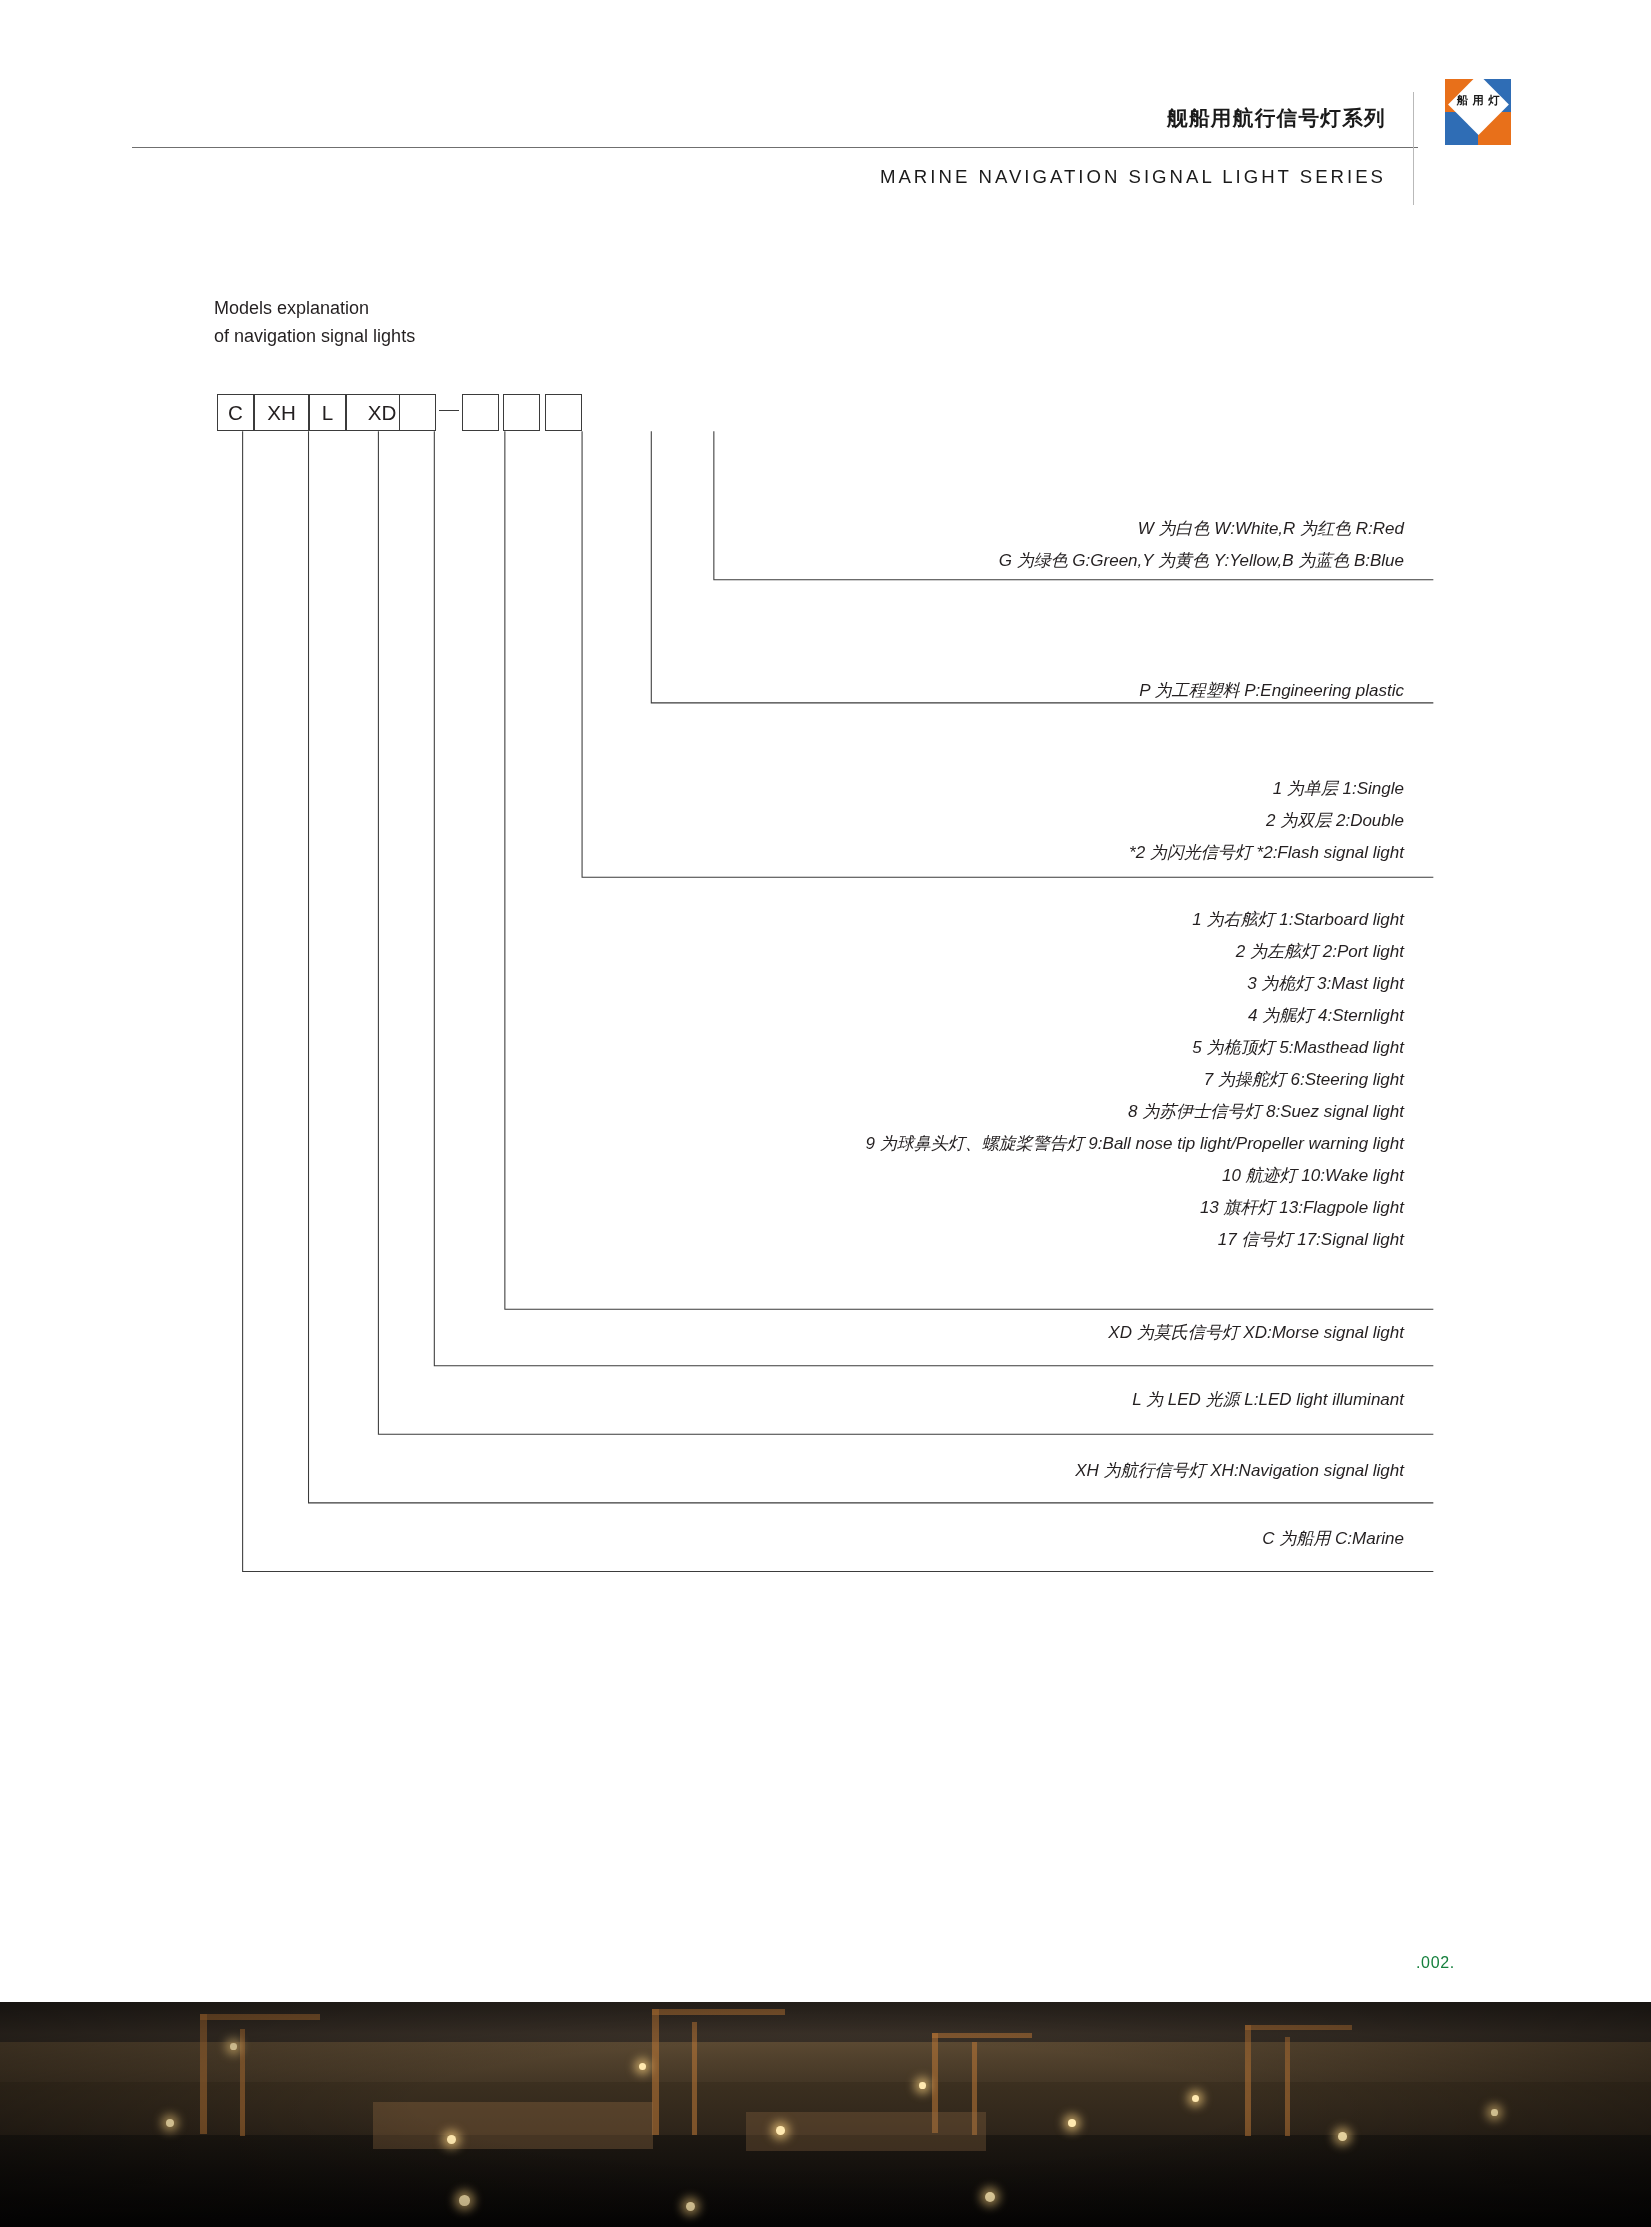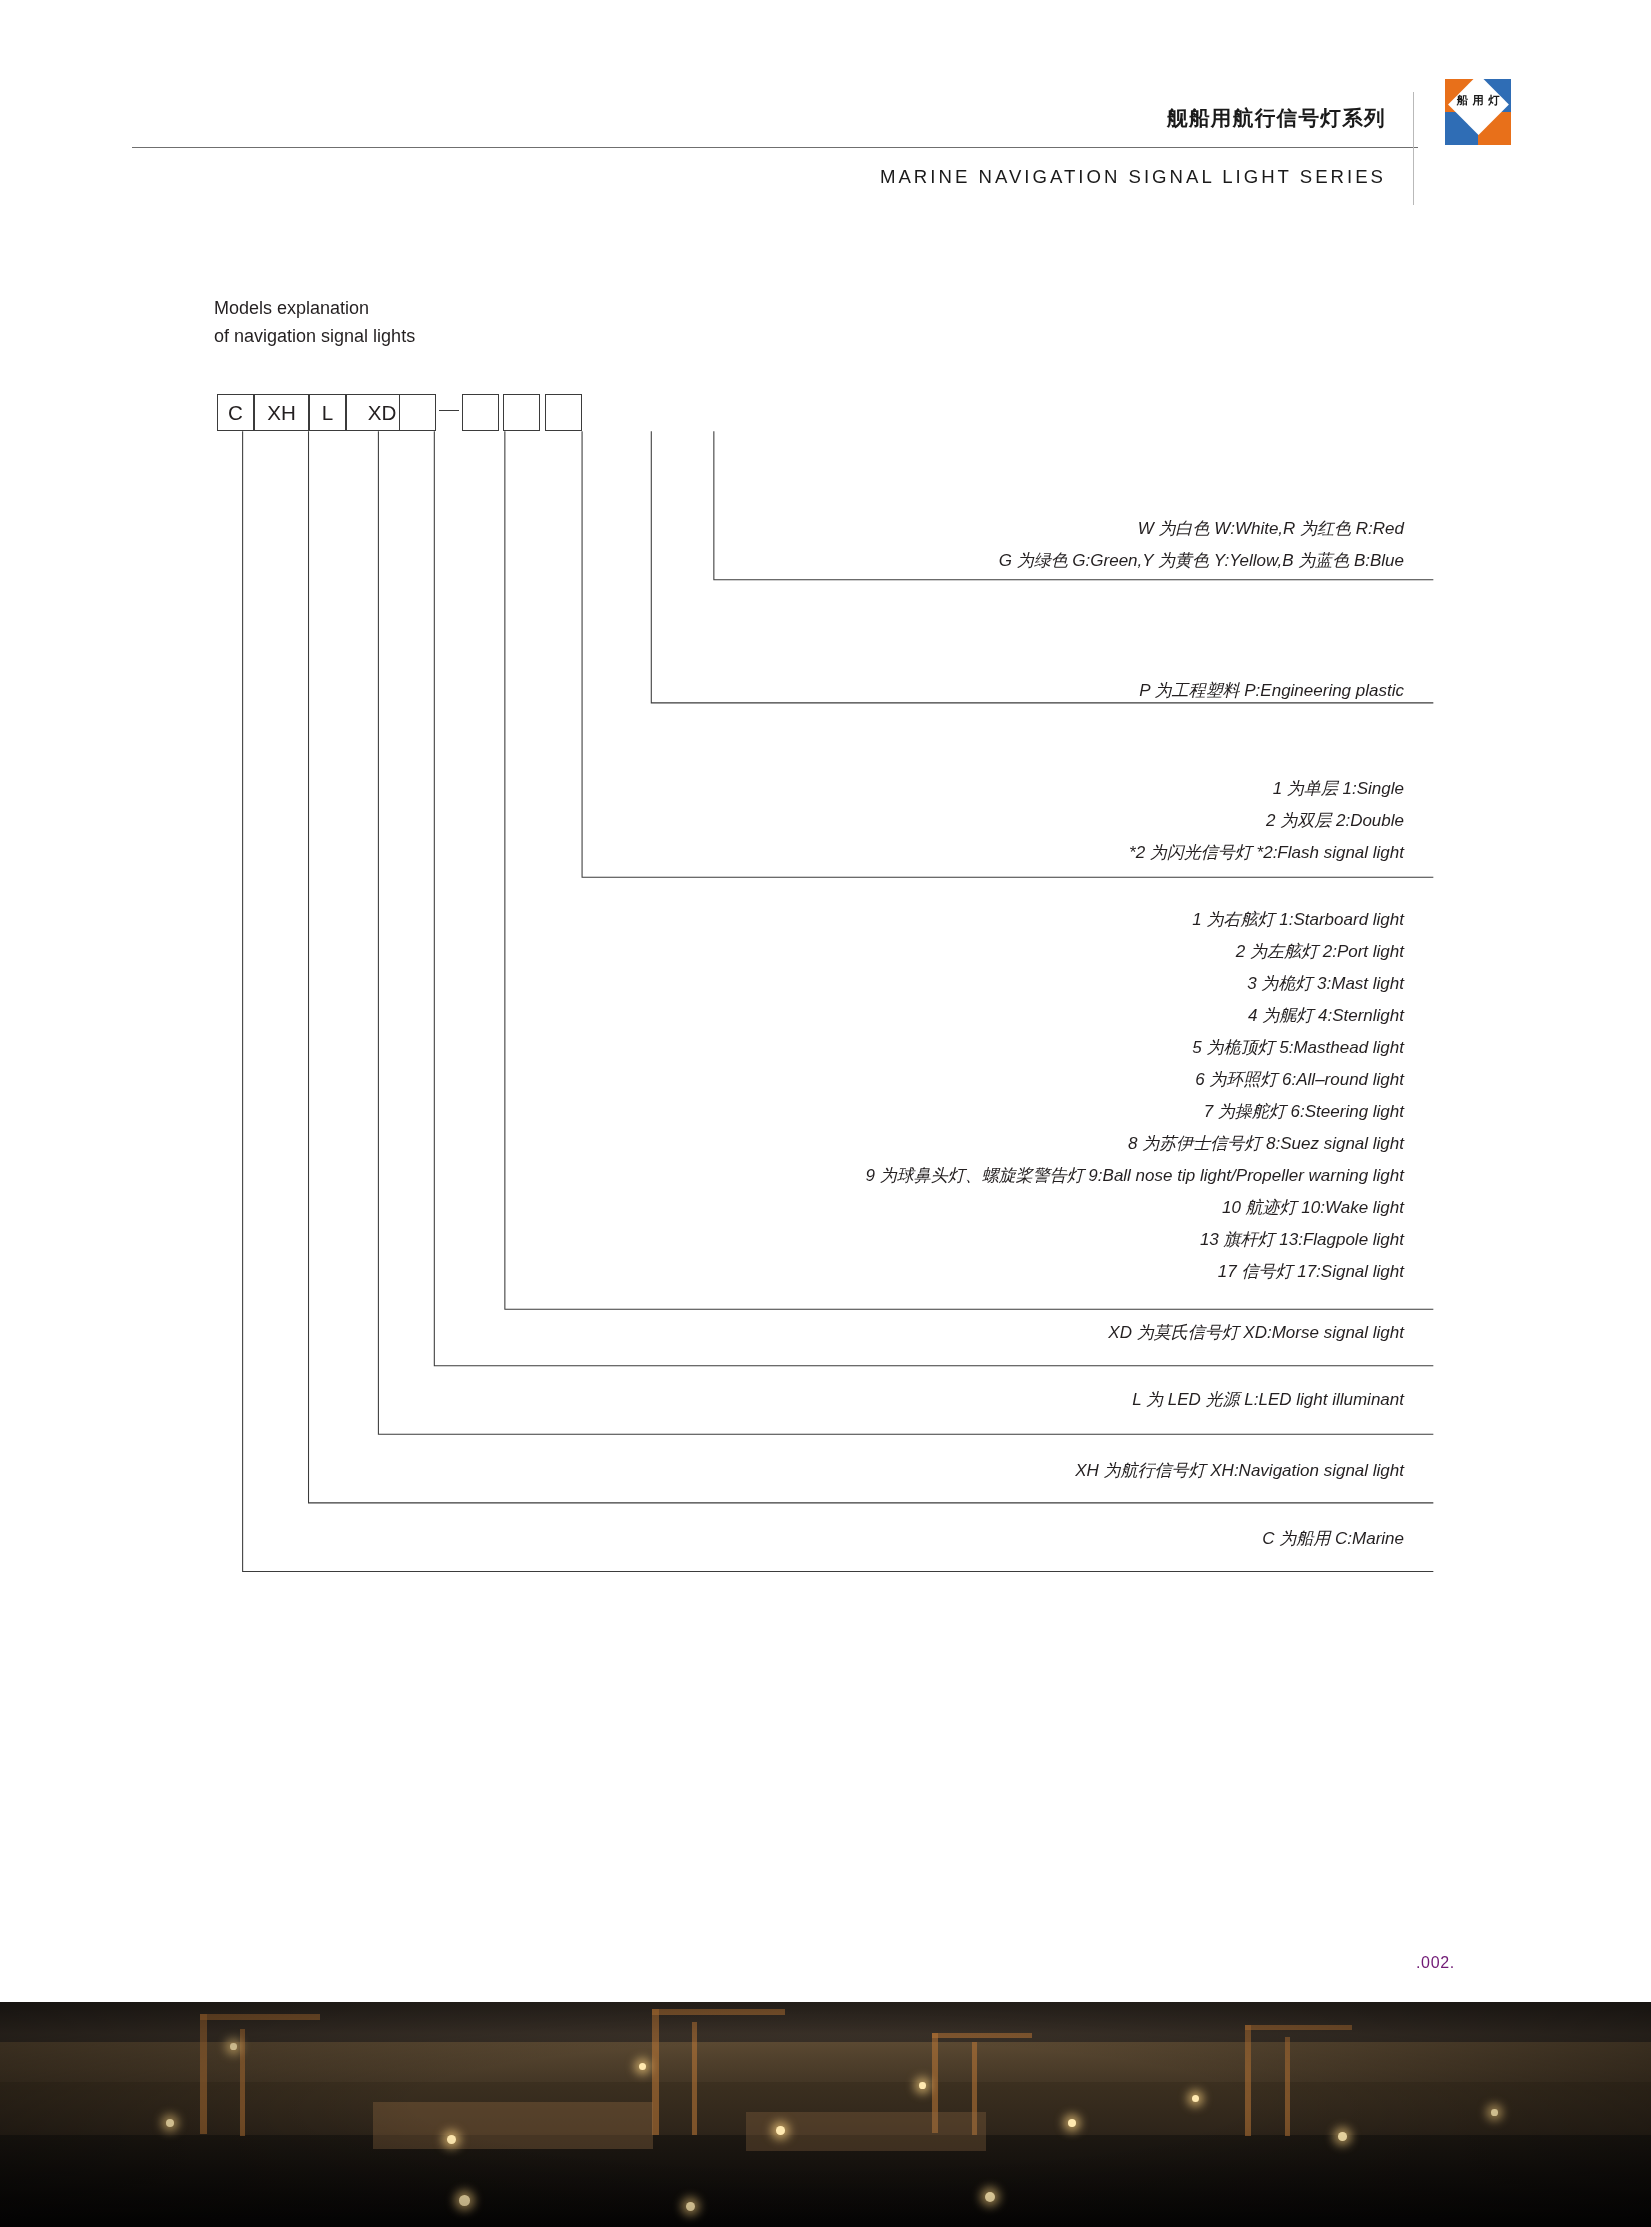--- a/index.html
+++ b/index.html
@@ -164,21 +164,21 @@
     font-style: italic;
   }
 
   
   .page-num {
     position: absolute;
     right: 197px;
     top: 1954px;
     font-size: 16px;
     letter-spacing: 0.7px;
-    color: #701a75;
+    color: #15803d;
   }
   .photo {
     position: absolute;
     left: 0;
     top: 2002px;
     width: 1652px;
     height: 225px;
     overflow: hidden;
     background: #0c0a08;
   }
@@ -281,21 +281,20 @@
   <div>2 为双层 2:Double</div>
   <div>*2 为闪光信号灯 *2:Flash signal light</div>
 </div>
 
 <div class="ann" style="top:904px;">
   <div>1 为右舷灯 1:Starboard light</div>
   <div>2 为左舷灯 2:Port light</div>
   <div>3 为桅灯 3:Mast light</div>
   <div>4 为艉灯 4:Sternlight</div>
   <div>5 为桅顶灯 5:Masthead light</div>
-  <div>6 为环照灯 6:All–round light</div>
   <div>7 为操舵灯 6:Steering light</div>
   <div>8 为苏伊士信号灯 8:Suez signal light</div>
   <div>9 为球鼻头灯、螺旋桨警告灯 9:Ball nose tip  light/Propeller warning light</div>
   <div>10 航迹灯 10:Wake light</div>
   <div>13 旗杆灯 13:Flagpole light</div>
   <div>17 信号灯 17:Signal light</div>
 </div>
 
 <div class="ann" style="top:1317px;">XD 为莫氏信号灯 XD:Morse signal light</div>
 <div class="ann" style="top:1344px;margin-top:40px;">L 为 LED 光源 L:LED light illuminant</div>

